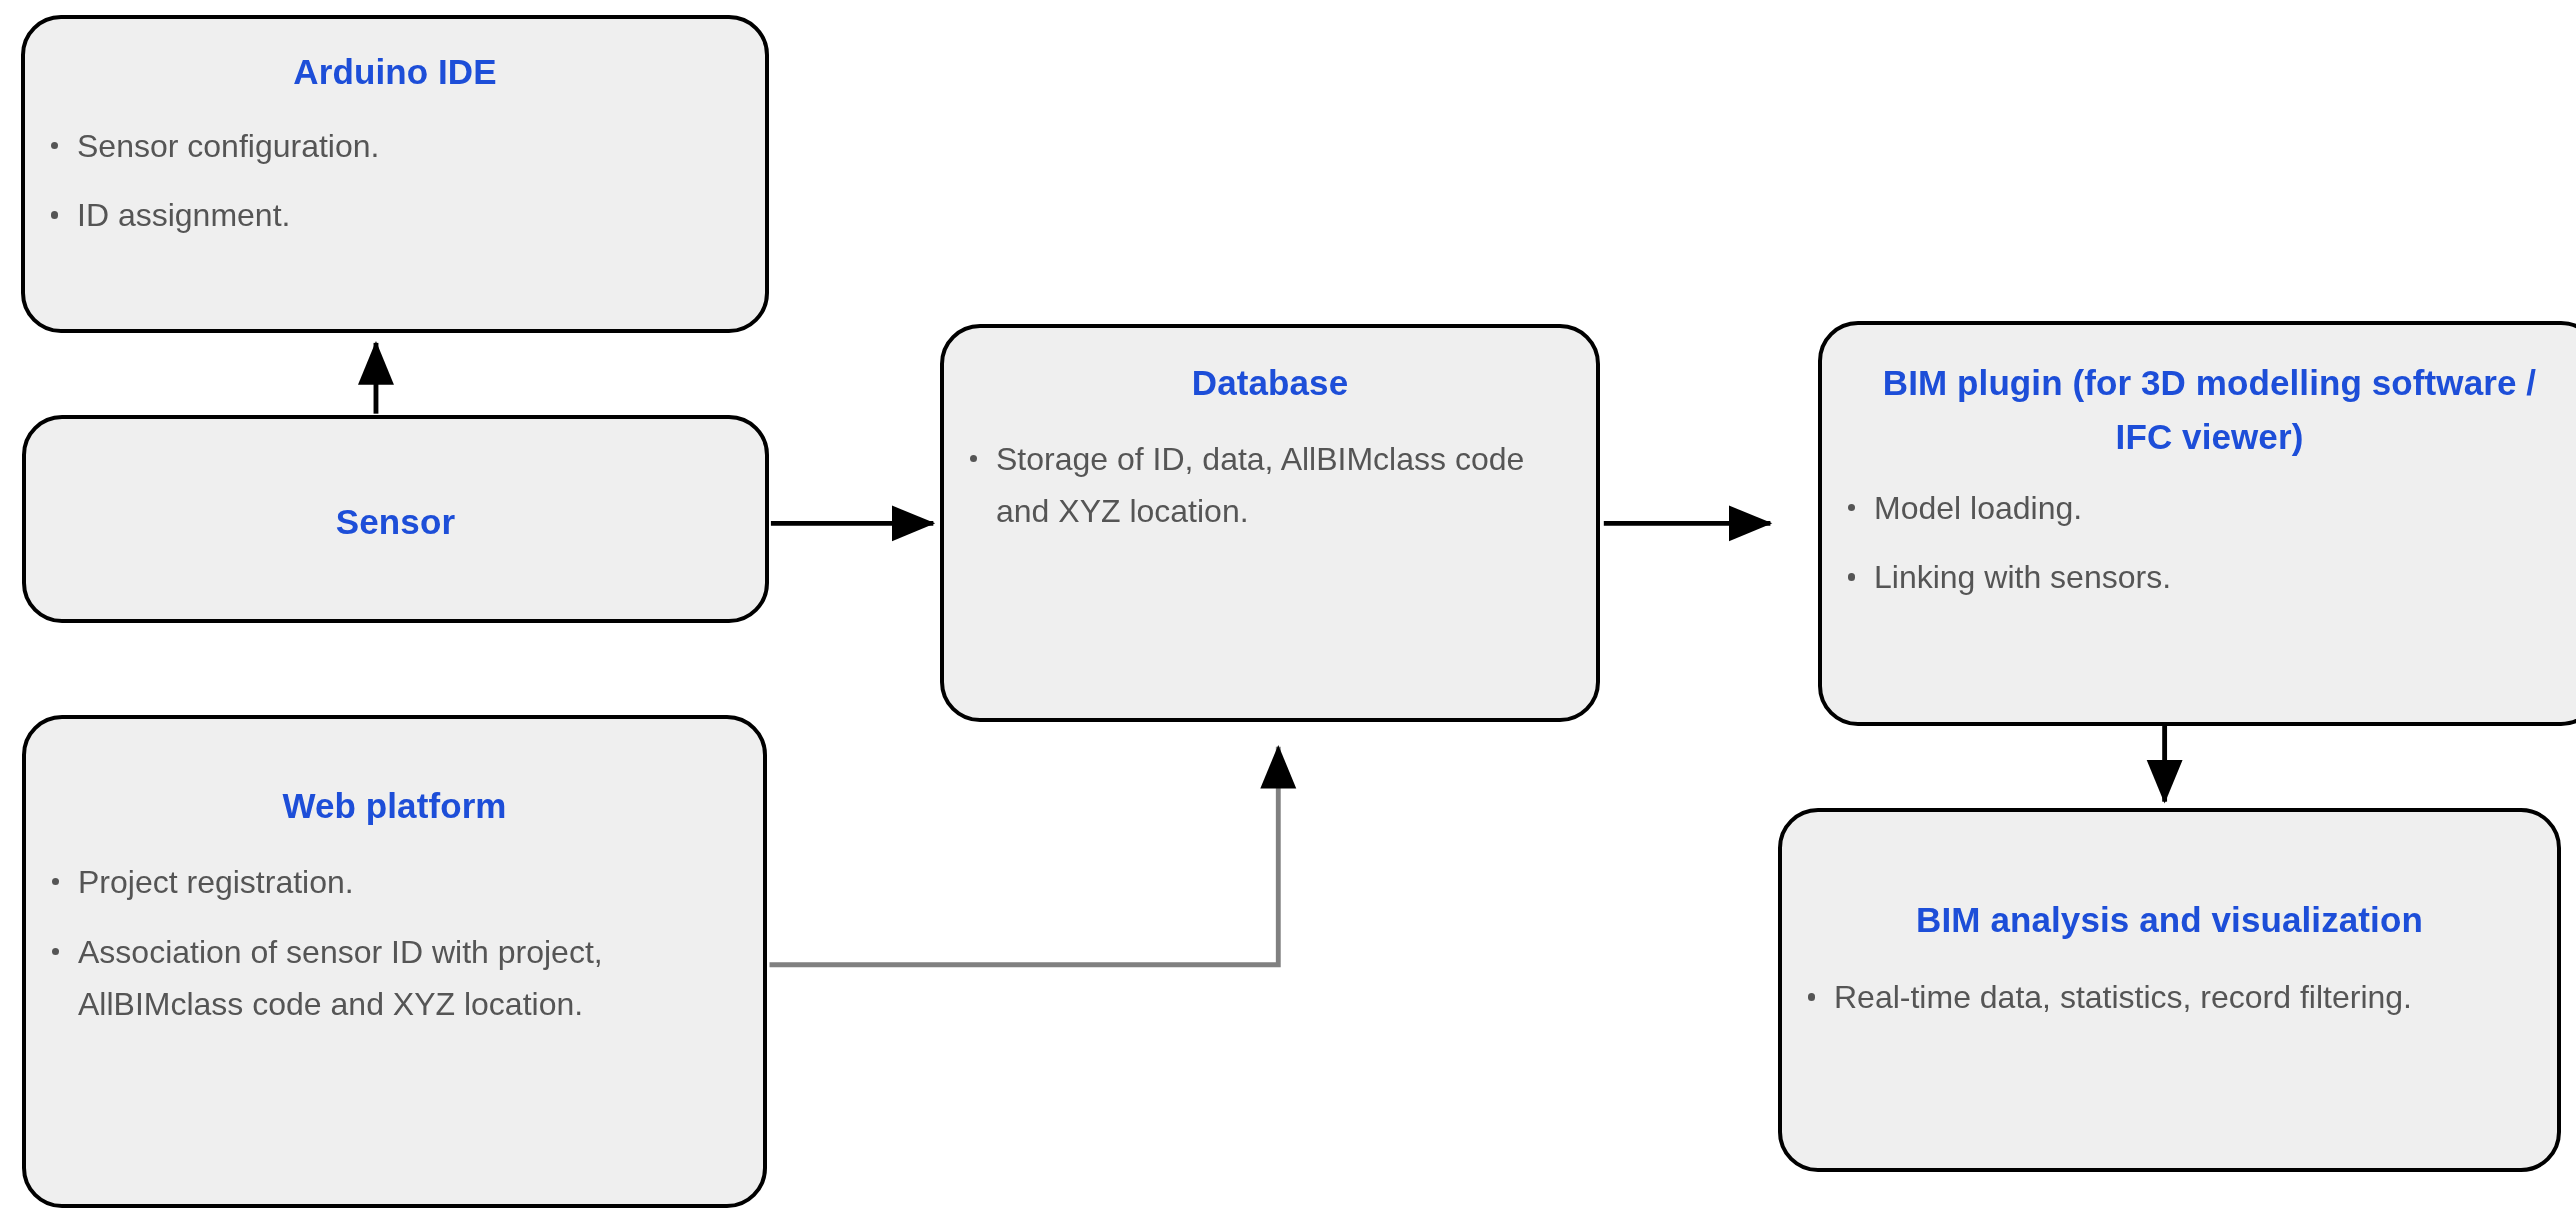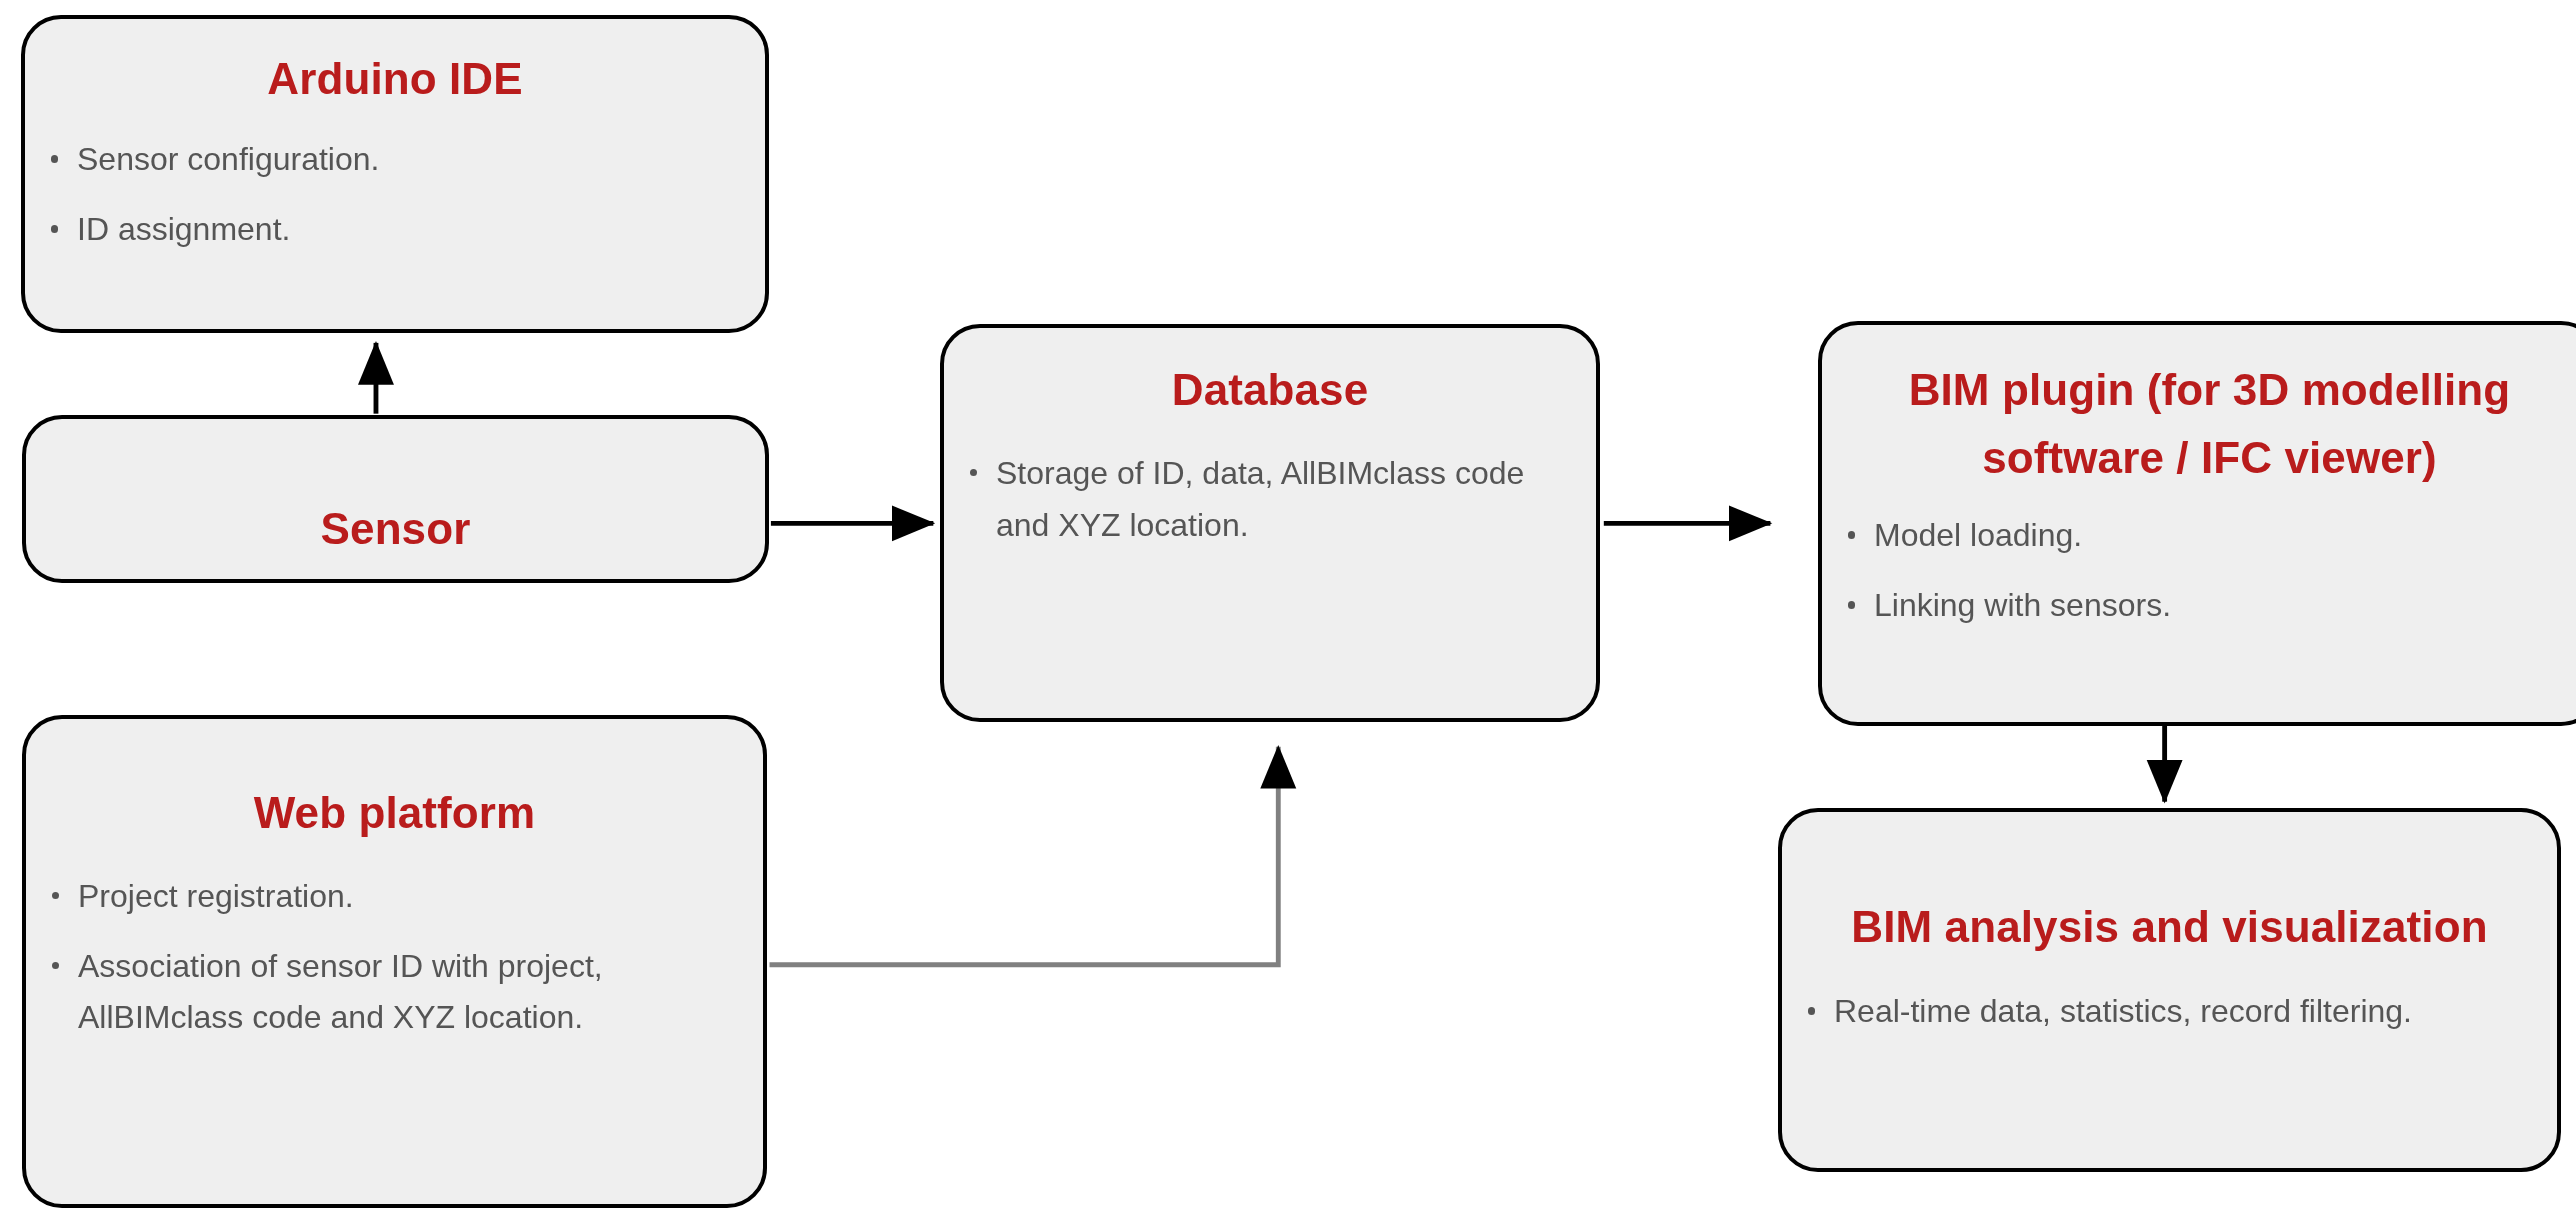--- a/index.html
+++ b/index.html
@@ -17,26 +17,26 @@
   }
   .node {
     position: absolute;
     box-sizing: border-box;
     background: #efefef;
     border: 4.2px solid #000000;
     border-radius: 40px;
     padding: 0;
   }
   .node-title {
-    color: #b91c1c;
+    color: #1d4ed8;
     font-weight: bold;
     text-align: center;
     line-height: 1.55;
     padding: 0 40px;
-    font-size: 44px;
+    font-size: 35px;
     letter-spacing: 0.1px;
   }
   .bullets {
     list-style: none;
     margin: 0;
     padding: 0 25px 0 20px;
   }
   .bullets li {
     position: relative;
     color: #555555;
@@ -52,21 +52,21 @@
     left: 5.6px;
     top: 21px;
     width: 7.6px;
     height: 7.6px;
     border-radius: 50%;
     background: #555555;
   }
 
   
   #node-arduino      { left: 21px;   top: 15.3px;   width: 748px; height: 318px; }
-  #node-sensor       { left: 22px;   top: 415px;  width: 747px; height: 168px; }
+  #node-sensor       { left: 22px;   top: 415px;  width: 747px; height: 208px; }
   #node-webplatform  { left: 22px;   top: 715px; width: 745px; height: 493px; }
   #node-database     { left: 940px; top: 324px;  width: 660px;  height: 398px; }
   #node-bimplugin    { left: 1818px; top: 321px;  width: 783px; height: 405px; }
   #node-bimanalysis  { left: 1778px; top: 808px; width: 783px; height: 364px; }
 
   #node-arduino .node-title     { margin-top: 26px; margin-bottom: 21px; }
   #node-sensor .node-title      { margin-top: 76px; }
   #node-webplatform .node-title { margin-top: 60px; margin-bottom: 23.6px; }
   #node-database .node-title    { margin-top: 28px; margin-bottom: 23.6px; }
   #node-bimplugin .node-title   { margin-top: 31px; margin-bottom: 18px; text-align: center; }

